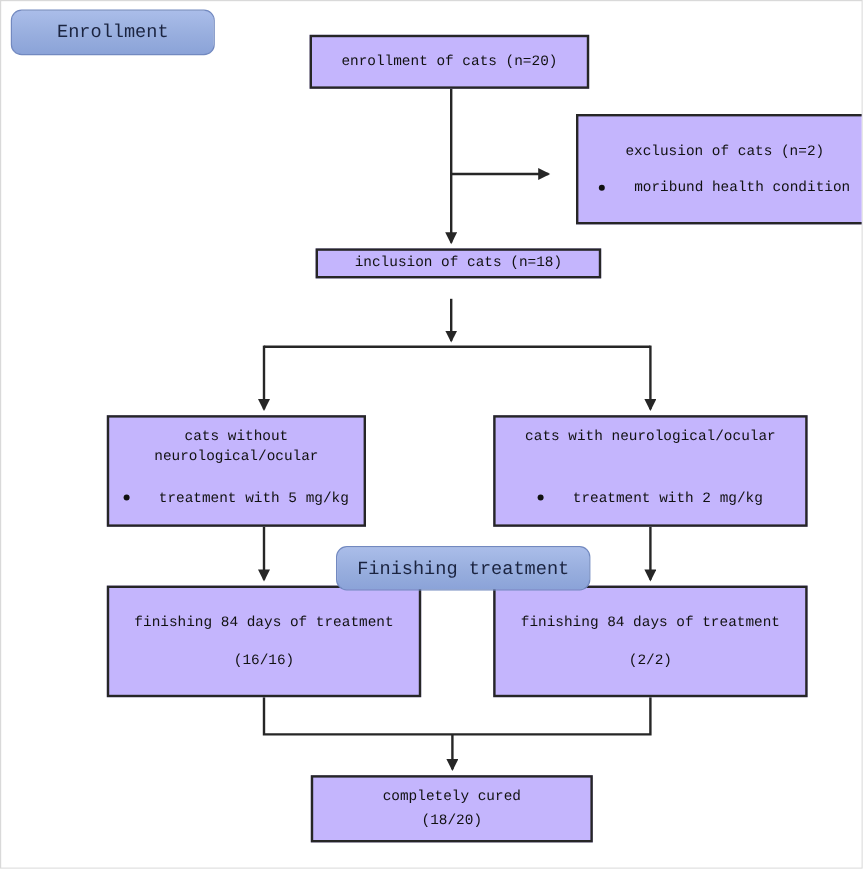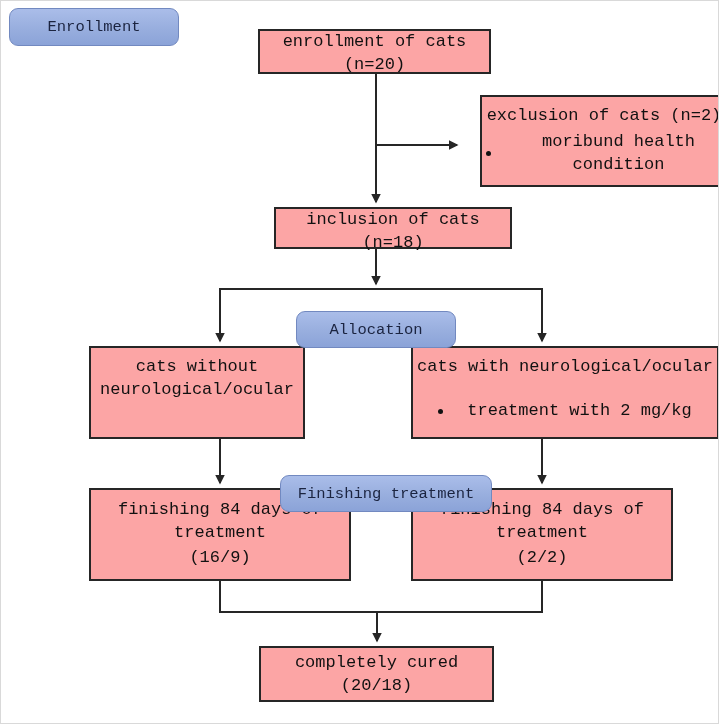--- a/index.html
+++ b/index.html
@@ -9,50 +9,50 @@
     background:#ffffff;
     border:1px solid #d9d9d9;
     box-sizing:border-box;
     font-family:Liberation Mono, monospace;
     color:#111;
     overflow:hidden;
   }
   .connectors{position:absolute;left:0;top:0;z-index:1;}
   .node{
     position:absolute;z-index:2;
-    background:#fca5a5;
+    background:#c4b5fd;
     border:2px solid #262626;
     box-sizing:border-box;
     display:flex;flex-direction:column;
     align-items:center;justify-content:space-evenly;
     text-align:center;
-    font-size:17px;line-height:1.35;
+    font-size:12px;line-height:1.35;
   }
   .node .title{display:block;}
   .bullet-row{display:flex;align-items:center;gap:24px;text-align:center;}
   .dot{width:5px;height:5px;border-radius:50%;background:#111;flex:0 0 auto;}
   .stage{
     position:absolute;z-index:3;
     background:linear-gradient(180deg,#aabde9 0%,#98aede 55%,#8ba3d8 100%);
     border:1.5px solid #7289c0;
     border-radius:9px;
     box-sizing:border-box;
     display:flex;align-items:center;justify-content:center;
     font-size:15.5px;color:#1b2440;
   }
   
   .stage-enrollment{left:8px;top:7px;width:170px;height:38px;}
   .stage-allocation{left:295px;top:310px;width:160px;height:37px;}
-  .stage-finishing{left:279px;top:474px;width:212px;height:37px;}
+  .stage-finishing{left:279px;top:454px;width:212px;height:37px;}
   
   .node-enrollment{left:257px;top:28px;width:233px;height:45px;}
   .node-exclusion{left:479px;top:94px;width:248px;height:92px;padding:6px 4px;}
-  .node-inclusion{left:273px;top:206px;width:238px;height:42px;}
+  .node-inclusion{left:262px;top:206px;width:238px;height:25px;}
   .node-alloc-left{left:88px;top:345px;width:216px;height:93px;padding:8px 4px 14px;justify-content:space-between;}
-  .node-alloc-right{left:410px;top:345px;width:308px;height:93px;padding:8px 4px 14px;justify-content:space-between;}
+  .node-alloc-right{left:410px;top:345px;width:262px;height:93px;padding:8px 4px 14px;justify-content:space-between;}
   .node-finish-left{left:88px;top:487px;width:262px;height:93px;padding:6px 4px;}
   .node-finish-right{left:410px;top:487px;width:262px;height:93px;padding:6px 4px;}
   .node-cured{left:258px;top:645px;width:235px;height:56px;padding:4px;}
 </style>
 </head>
 <body>
 
 <div class="canvas">
 
   <svg class="connectors" width="719" height="724" viewBox="0 0 719 724" aria-hidden="true">
@@ -74,21 +74,20 @@
 
       <line x1="219" y1="438" x2="219" y2="482" marker-end="url(#ah)"></line>
       <line x1="541" y1="438" x2="541" y2="482" marker-end="url(#ah)"></line>
 
       <polyline points="219,580 219,611 541,611 541,580"></polyline>
       <line x1="376" y1="611" x2="376" y2="640" marker-end="url(#ah)"></line>
     </g>
   </svg>
 
   <div class="stage stage-enrollment">Enrollment</div>
-  <div class="stage stage-allocation">Allocation</div>
   <div class="stage stage-finishing">Finishing treatment</div>
 
   <div class="node node-enrollment">
     <span class="title">enrollment of cats (n=20)</span>
   </div>
 
   <div class="node node-exclusion">
     <span class="title">exclusion of cats (n=2)</span>
     <span class="bullet-row">
       <span class="dot"></span>
@@ -97,40 +96,44 @@
   </div>
 
   <div class="node node-inclusion">
     <span class="title">inclusion of cats (n=18)</span>
   </div>
 
   <div class="node node-alloc-left">
     <span class="title">
       <span style="display:block">cats without neurological/ocular</span>
     </span>
+    <span class="bullet-row">
+      <span class="dot"></span>
+      <span>treatment with 5 mg/kg</span>
+    </span>
   </div>
 
   <div class="node node-alloc-right">
     <span class="title">
       <span style="display:block">cats with neurological/ocular</span>
     </span>
     <span class="bullet-row">
       <span class="dot"></span>
       <span>treatment with 2 mg/kg</span>
     </span>
   </div>
 
   <div class="node node-finish-left">
     <span class="title">finishing 84 days of treatment</span>
-    <span class="title">(16/9)</span>
+    <span class="title">(16/16)</span>
   </div>
 
   <div class="node node-finish-right">
     <span class="title">finishing 84 days of treatment</span>
     <span class="title">(2/2)</span>
   </div>
 
   <div class="node node-cured">
     <span class="title">completely cured</span>
-    <span class="title">(20/18)</span>
+    <span class="title">(18/20)</span>
   </div>
 
 </div>
 
 </body></html>

